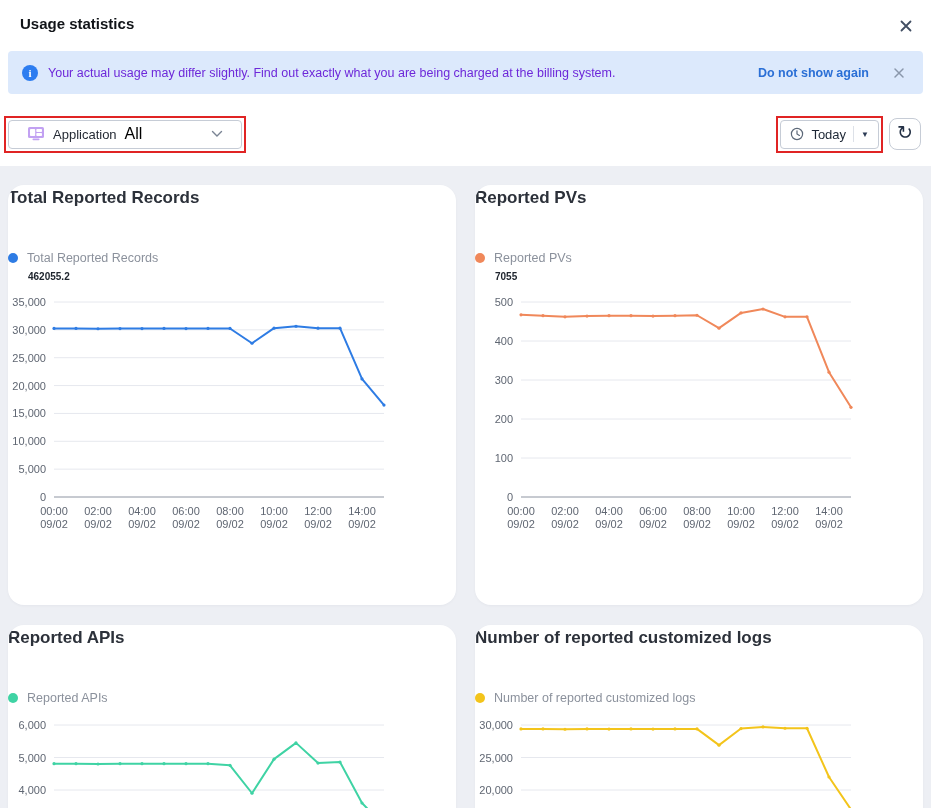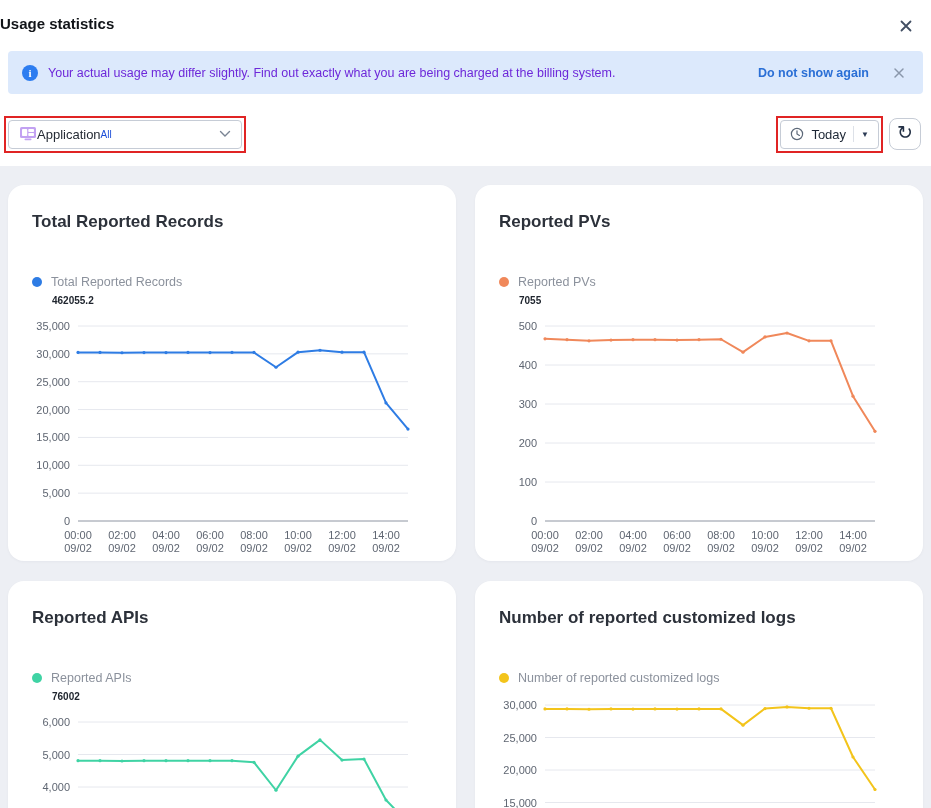--- a/index.html
+++ b/index.html
@@ -1,57 +1,57 @@
 <!DOCTYPE html>
 <html><head>
 <meta charset="utf-8">
 <style>
   * { margin:0; padding:0; box-sizing:border-box; }
   html,body { width:931px; height:808px; overflow:hidden; background:#ffffff;
     font-family:"Liberation Sans", sans-serif; color:#1c2634; }
 
   
   .dlg-header { display:flex; align-items:flex-start; justify-content:space-between;
-    padding:15px 14px 0 0; }
+    padding:15px 14px 0 20px; }
   .dlg-title { font-size:15px; font-weight:700; color:#111418; }
   .icon-btn { background:none; border:none; cursor:pointer; padding:4px; line-height:0; }
 
   
   .banner { margin:14px 8px 0; height:43px; background:#dce9fc; border-radius:4px;
     display:flex; align-items:center; padding:0 14px; }
   .info-icon { width:16px; height:16px; border-radius:50%; background:#2d7df0; color:#fff;
     font-size:11px; font-weight:700; display:flex; align-items:center; justify-content:center;
     flex:0 0 16px; font-family:"Liberation Serif", serif; }
   .banner-text { font-size:12.5px; color:#6d28d9; margin-left:10px; flex:1; }
   .banner-link { font-size:12.5px; color:#2a6fd6; text-decoration:none; margin-right:20px; white-space:nowrap;font-weight:bold; }
 
   
   .filter-row { display:flex; align-items:center; justify-content:space-between;
     padding:24px 10px 0 8px; background:#fff; }
   .annotated { position:relative; }
   .annotation { position:absolute; inset:-4px; border:2px solid #e02424; pointer-events:none; }
-  .app-select { display:flex; align-items:center; gap:0; width:234px; height:29px;
-    background:#fff; border:1px solid #c6ccd6; border-radius:4px; padding:0 10px; cursor:pointer; }
+  .app-select { display:flex; align-items:center; gap:8px; width:234px; height:29px;
+    background:#fff; border:1px solid #c6ccd6; border-radius:4px; padding:0 18px; cursor:pointer; }
   .app-select .lbl { font-size:13px; color:#252b35; }
-  .app-select .val { font-size:10px; color:#1d4ed8; flex:1; }
+  .app-select .val { font-size:16px; color:#000000; flex:1; }
   .right-controls { display:flex; align-items:center; gap:10px; }
   .time-select { display:flex; align-items:center; gap:7px; height:29px; min-width:88px;
     background:#fff; border:1px solid #c6ccd6; border-radius:4px; padding:0 9px; cursor:pointer; }
   .time-select .val { font-size:13px; color:#1c2634; }
   .vsep { width:1px; height:16px; background:#dde1e8; }
   .caret { font-size:8px; color:#2c3b55; }
   .refresh-btn { width:32px; height:32px; border:1px solid #c6ccd6; border-radius:8px;
     background:#fff; cursor:pointer; font-size:19px; line-height:1; color:#222f44;
     display:flex; align-items:center; justify-content:center; padding-bottom:3px; }
 
   
   .cards-area { background:#edeff4; margin-top:16px; padding:19px 8px 20px;
     min-height:700px; }
   .cards-grid { display:grid; grid-template-columns:1fr 1fr; gap:20px 19px; }
-  .card { background:#fff; border-radius:16px; height:376px; padding:24px;
+  .card { background:#fff; border-radius:16px; height:420px; 
     box-shadow:0 1px 3px rgba(20,30,60,0.04); overflow:hidden; }
   .card-title { font-size:17px; font-weight:700; color:#2c313a; line-height:26px; }
   .legend { display:flex; align-items:center; gap:9px; margin-top:40px; cursor:pointer; width:max-content; }
   .dot { width:10px; height:10px; border-radius:50%; flex:0 0 10px; }
   .legend-label { font-size:12.5px; color:#8b919c; }
   .value { font-size:10px; font-weight:700; color:#20262f; margin:6px 0 0 20px; }
   .chart { display:block; margin-top:10px; }
   svg text { font-family:"Liberation Sans", sans-serif; }
 </style>
 </head>
@@ -232,21 +232,20 @@
           <polyline points="46,22.869999999999976 68,23.649999999999977 90,24.819999999999993 112,24.039999999999992 134,23.649999999999977 156,23.649999999999977 178,24.039999999999992 200,23.649999999999977 222,23.25999999999999 244,36.129999999999995 266,20.920000000000016 288,17.02000000000001 310,24.819999999999993 332,24.819999999999993 354,80.2 376,115.3" fill="none" stroke="#f0885a" stroke-width="2" stroke-linejoin="round" stroke-linecap="round"></polyline>
         </svg>
   </section>
 
   <section class="card">
     <h2 class="card-title">Reported APIs</h2>
     <div class="legend">
       <span class="dot" style="background: rgb(63, 211, 164);"></span>
       <span class="legend-label">Reported APIs</span>
     </div>
-    <div class="value">76002</div>
     <svg class="chart" viewBox="0 0 401 252" width="401" height="252">
           <line x1="46" y1="205" x2="376" y2="205" stroke="#8e95a2" stroke-width="1"></line>
           <text x="38" y="209" text-anchor="end" font-size="11" fill="#5f6672">0</text>
           <line x1="46" y1="172.5" x2="376" y2="172.5" stroke="#e6e8ee" stroke-width="1"></line>
           <text x="38" y="176.5" text-anchor="end" font-size="11" fill="#5f6672">1,000</text>
           <line x1="46" y1="140" x2="376" y2="140" stroke="#e6e8ee" stroke-width="1"></line>
           <text x="38" y="144" text-anchor="end" font-size="11" fill="#5f6672">2,000</text>
           <line x1="46" y1="107.5" x2="376" y2="107.5" stroke="#e6e8ee" stroke-width="1"></line>
           <text x="38" y="111.5" text-anchor="end" font-size="11" fill="#5f6672">3,000</text>
           <line x1="46" y1="75" x2="376" y2="75" stroke="#e6e8ee" stroke-width="1"></line>

